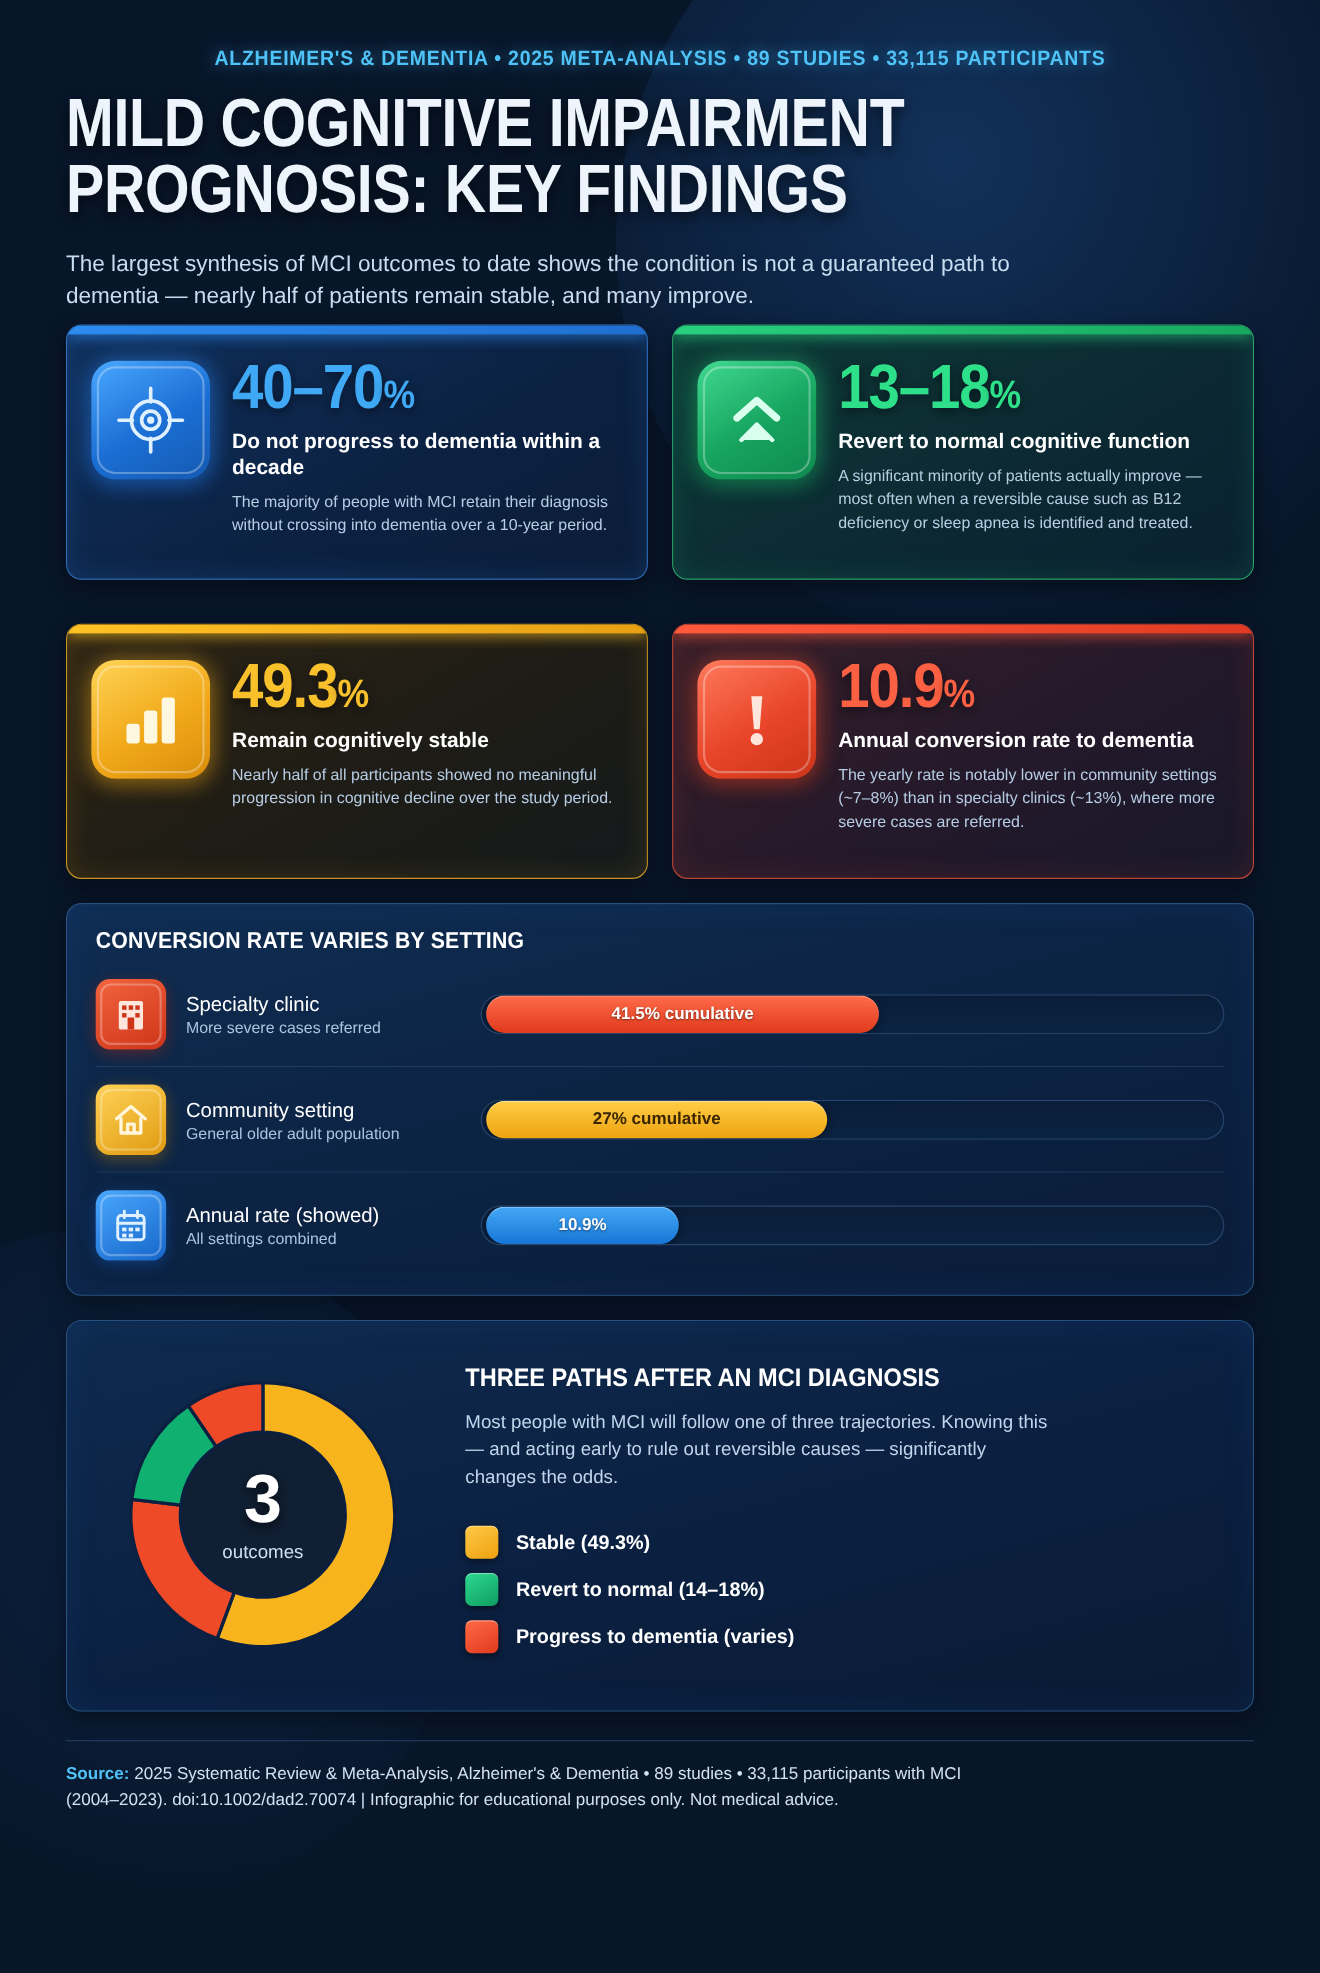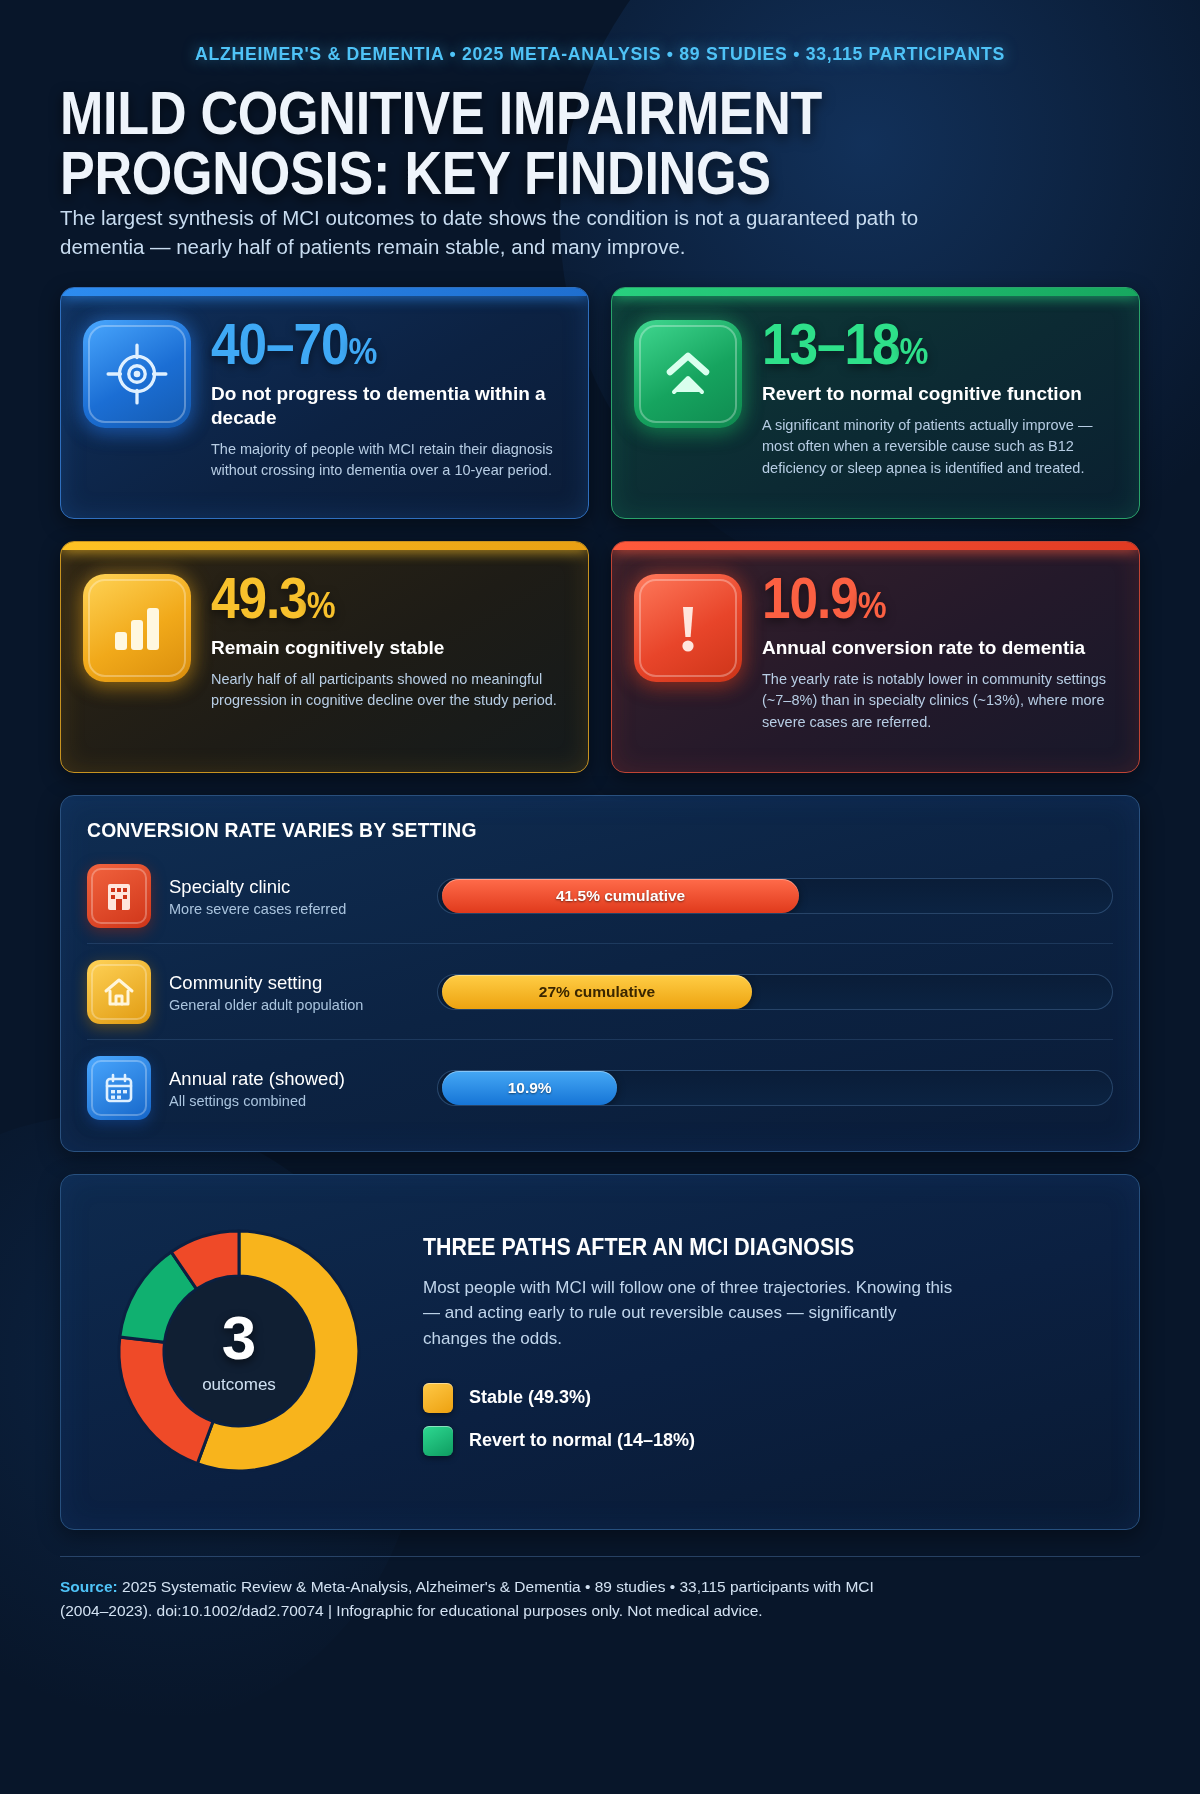--- a/index.html
+++ b/index.html
@@ -60,32 +60,33 @@
     font-weight: bold;
     letter-spacing: -0.005em;
     color: #eef4fb;
     transform: scaleX(0.84);
     transform-origin: left center;
     text-shadow: 0 4px 14px rgba(0,0,0,0.65);
   }
   h1.title .l2 { display:block; }
 
   .subtitle {
+    margin-top: 22px;
     font-size: 20.5px;
     line-height: 1.42;
     color: #c8dcf0;
     max-width: 880px;
   }
 
   
   .cards {
-    margin-top: 26px;
+    margin-top: 12px;
     display: grid;
     grid-template-columns: 1fr 1fr;
-    gap: 22px 22px;
+    gap: 40px 22px;
   }
 
   .card {
     position: relative;
     border-radius: 14px;
     padding: 26px 22px 20px 22px;
     min-height: 232px;
     display: flex;
     gap: 20px;
     overflow: hidden;
@@ -409,20 +410,24 @@
       <div class="donut-desc">Most people with MCI will follow one of three trajectories. Knowing this — and acting early to rule out reversible causes — significantly changes the odds.</div>
       <div class="legend">
         <div class="legend-item">
           <span class="swatch" style="background:linear-gradient(150deg,#ffc947,#eda110);"></span>
           <span class="legend-label">Stable (49.3%)</span>
         </div>
         <div class="legend-item">
           <span class="swatch" style="background:linear-gradient(150deg,#2ed992,#0e9c60);"></span>
           <span class="legend-label">Revert to normal (14–18%)</span>
         </div>
+        <div class="legend-item">
+          <span class="swatch" style="background:linear-gradient(150deg,#ff6a46,#e03a1c);"></span>
+          <span class="legend-label">Progress to dementia (varies)</span>
+        </div>
       </div>
     </div>
   </div>
 
   <div class="footer">
     <span><b>Source:</b><span> 2025 Systematic Review &amp; Meta-Analysis, Alzheimer's &amp; Dementia • 89 studies • 33,115 participants with MCI</span></span>
     <div>(2004–2023). doi:10.1002/dad2.70074   |   Infographic for educational purposes only. Not medical advice.</div>
   </div>
 
 </div>

